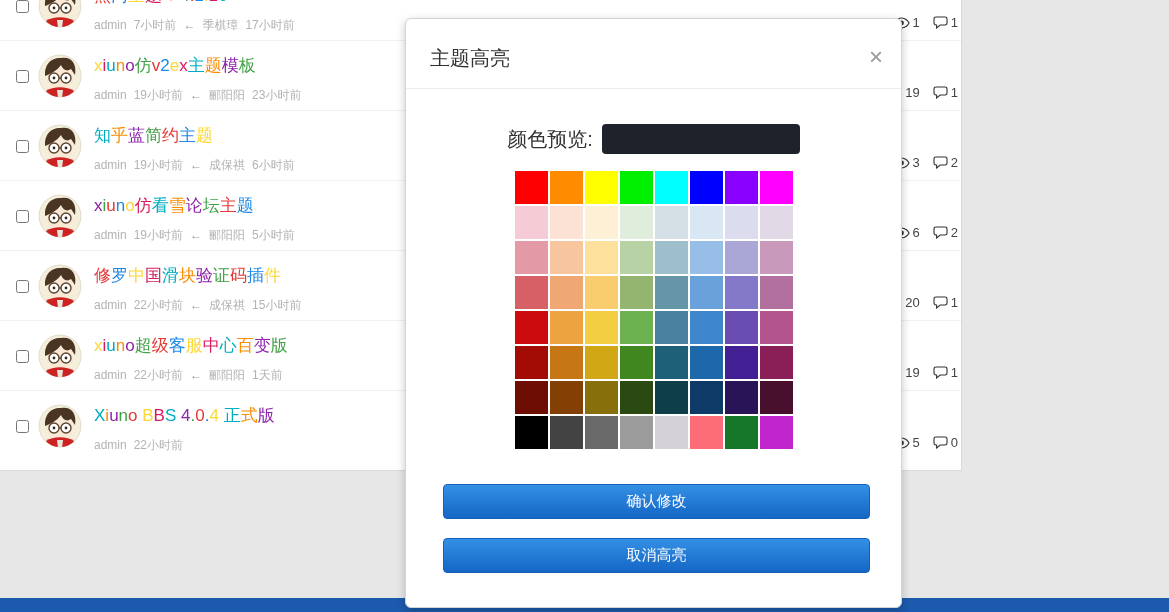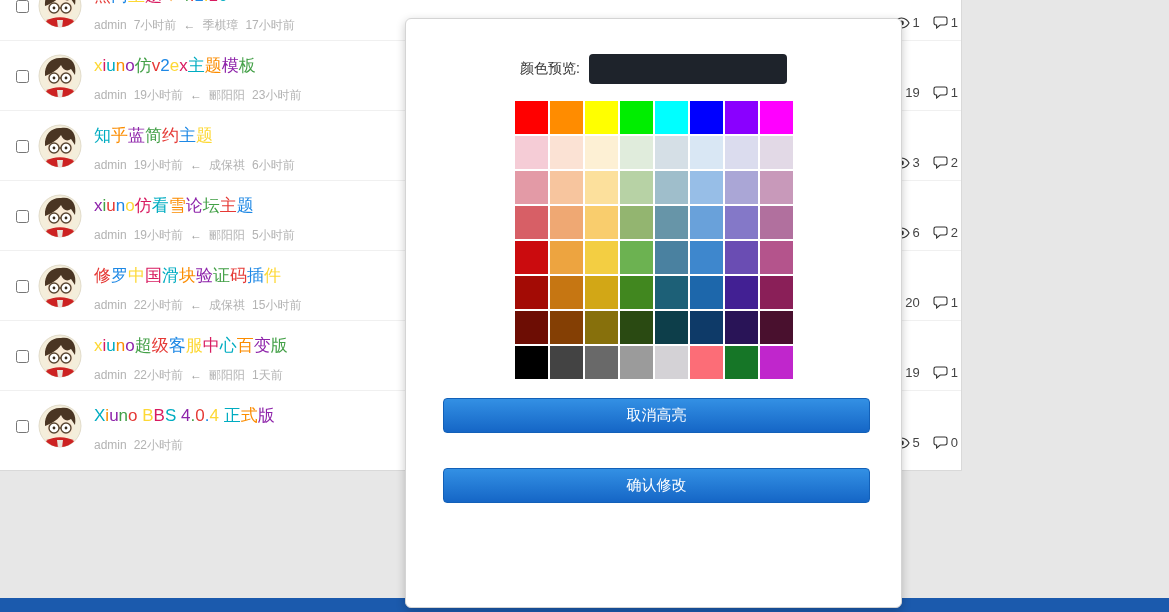--- a/index.html
+++ b/index.html
@@ -37,21 +37,21 @@
     background:#fff; border:1px solid #d4d4d4; border-radius:6px;
     box-shadow:0 3px 10px rgba(0,0,0,.22); z-index:10;
   }
   .modal-header { padding:26px 24px 16px 24px; border-bottom:1px solid #ececec; position:relative; }
   .modal-title { font-size:20px; color:#333; }
   .modal-close {
     position:absolute; right:18px; top:26px; font-size:24px; line-height:24px;
     color:#9a9a9a; background:none; border:none; cursor:pointer; font-family:inherit;
   }
   .preview-row { display:flex; justify-content:center; align-items:center; gap:9px; margin-top:35px; }
-  .preview-label { font-size:14px; color:#333; }
+  .preview-label { font-size:20px; color:#333; }
   .preview-box { width:198px; height:30px; border-radius:4px; }
   .palette { margin:17px auto 0 auto; width:278px; display:grid; grid-template-columns:repeat(8,33px); grid-auto-rows:33px; gap:2px; }
   .swatch { border:none; padding:0; cursor:pointer; display:block; width:33px; height:33px; }
   .modal-btn {
     display:block; margin:0 33px 0 37px; width:427px; height:35px;
     background:linear-gradient(180deg,#3390e4 0%,#1566c6 100%);
     border:1px solid #1260b8; border-radius:4px;
     color:#fff; font-size:15px; cursor:pointer; font-family:inherit;
   }
   .confirm-btn { margin-top:35px; }
@@ -388,20 +388,24 @@
 
 <div class="bulk-bar">
   
   
   
 </div>
 
 <div class="footer-bar"></div>
 
 <div class="modal">
+  <div class="modal-header">
+    <span class="modal-title">主题高亮</span>
+    <button class="modal-close">×</button>
+  </div>
   <div class="preview-row">
     <span class="preview-label">颜色预览:</span>
     <span class="preview-box" id="preview-box" style="background: rgb(30, 35, 43);"></span>
   </div>
   <div class="palette" id="palette">
       <button class="swatch" style="background: rgb(255, 0, 0);"></button>
       <button class="swatch" style="background: rgb(255, 140, 0);"></button>
       <button class="swatch" style="background: rgb(255, 255, 0);"></button>
       <button class="swatch" style="background: rgb(0, 238, 0);"></button>
       <button class="swatch" style="background: rgb(0, 255, 255);"></button>
@@ -458,15 +462,15 @@
       <button class="swatch" style="background: rgb(73, 16, 46);"></button>
       <button class="swatch" style="background: rgb(0, 0, 0);"></button>
       <button class="swatch" style="background: rgb(67, 67, 67);"></button>
       <button class="swatch" style="background: rgb(105, 105, 105);"></button>
       <button class="swatch" style="background: rgb(155, 155, 155);"></button>
       <button class="swatch" style="background: rgb(212, 210, 214);"></button>
       <button class="swatch" style="background: rgb(252, 109, 119);"></button>
       <button class="swatch" style="background: rgb(22, 118, 39);"></button>
       <button class="swatch" style="background: rgb(192, 38, 204);"></button>
     </div>
+  <button class="modal-btn confirm-btn">确认修改</button>
   <button class="modal-btn cancel-btn">取消高亮</button>
-  <button class="modal-btn confirm-btn">确认修改</button>
 </div>
 
 </body></html>

